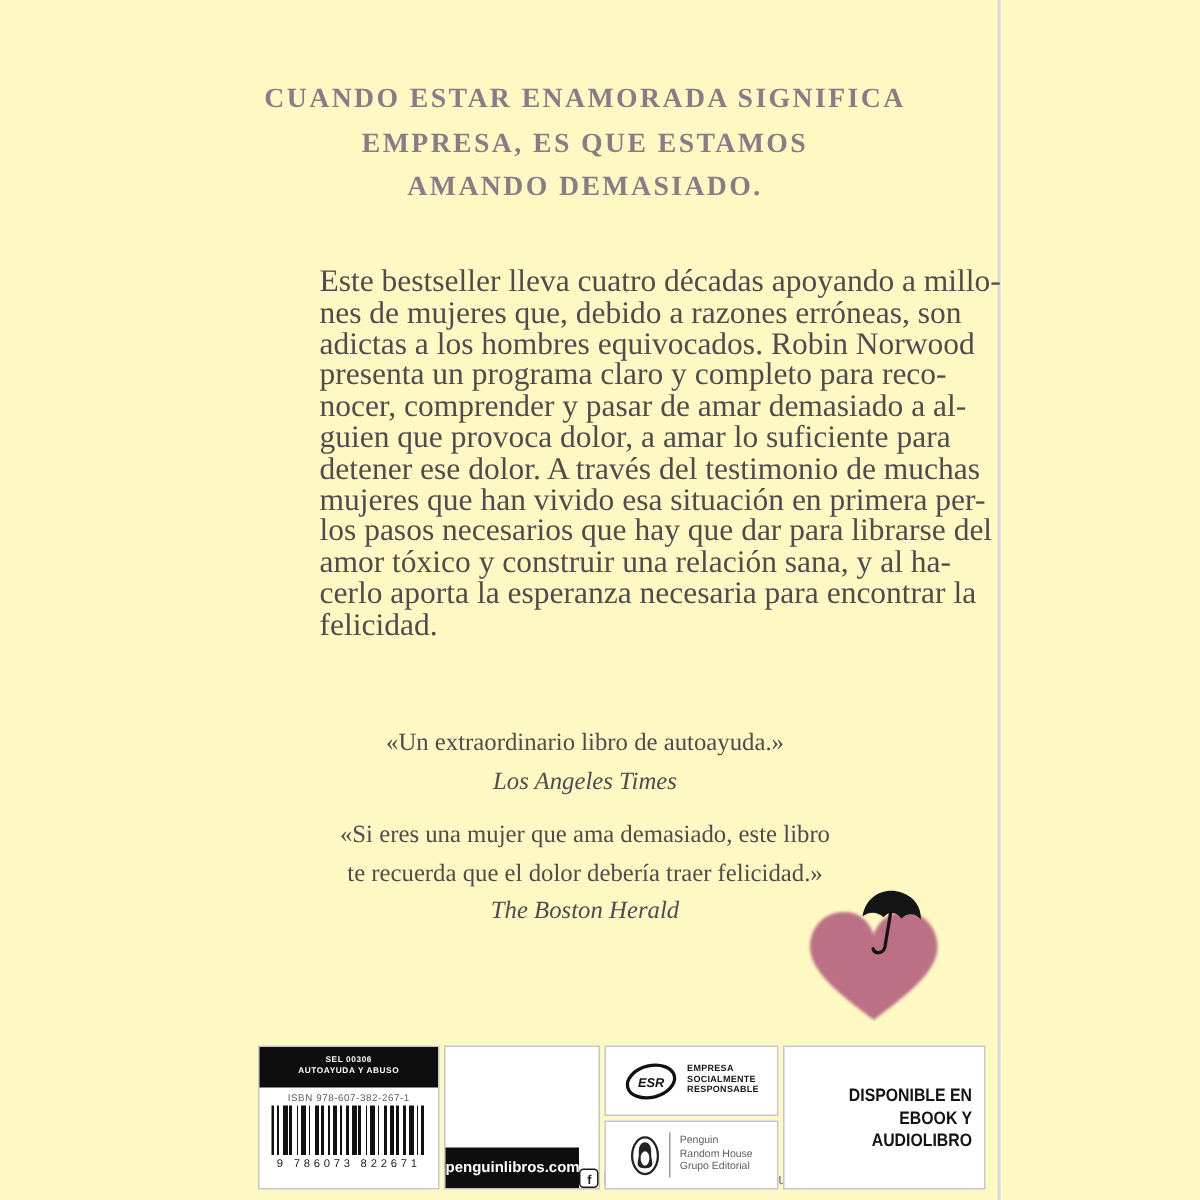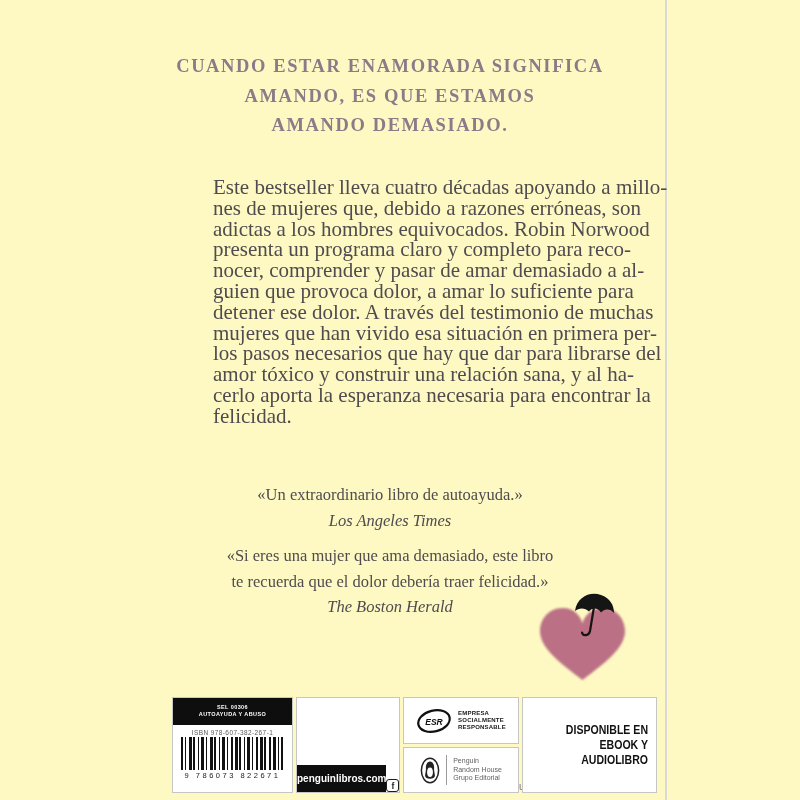--- a/index.html
+++ b/index.html
@@ -79,21 +79,21 @@
 </style>
 </head>
 <body>
 
 <div class="page">
 
   <div class="edge-line"></div>
 
   <div class="headline" style="color: rgb(138, 123, 136);">
     <div>CUANDO ESTAR ENAMORADA SIGNIFICA</div>
-    <div>AMANDO, ES QUE ESTAMOS</div>
+    <div>EMPRESA, ES QUE ESTAMOS</div>
     <div>AMANDO DEMASIADO.</div>
   </div>
 
   <div class="synopsis">
     <div class="bline">Este bestseller lleva cuatro décadas apoyando a millo-</div>
     <div class="bline">nes de mujeres que, debido a razones erróneas, son</div>
     <div class="bline">adictas a los hombres equivocados. Robin Norwood</div>
     <div class="bline">presenta un programa claro y completo para reco-</div>
     <div class="bline">nocer, comprender y pasar de amar demasiado a al-</div>
     <div class="bline">guien que provoca dolor, a amar lo suficiente para</div>

